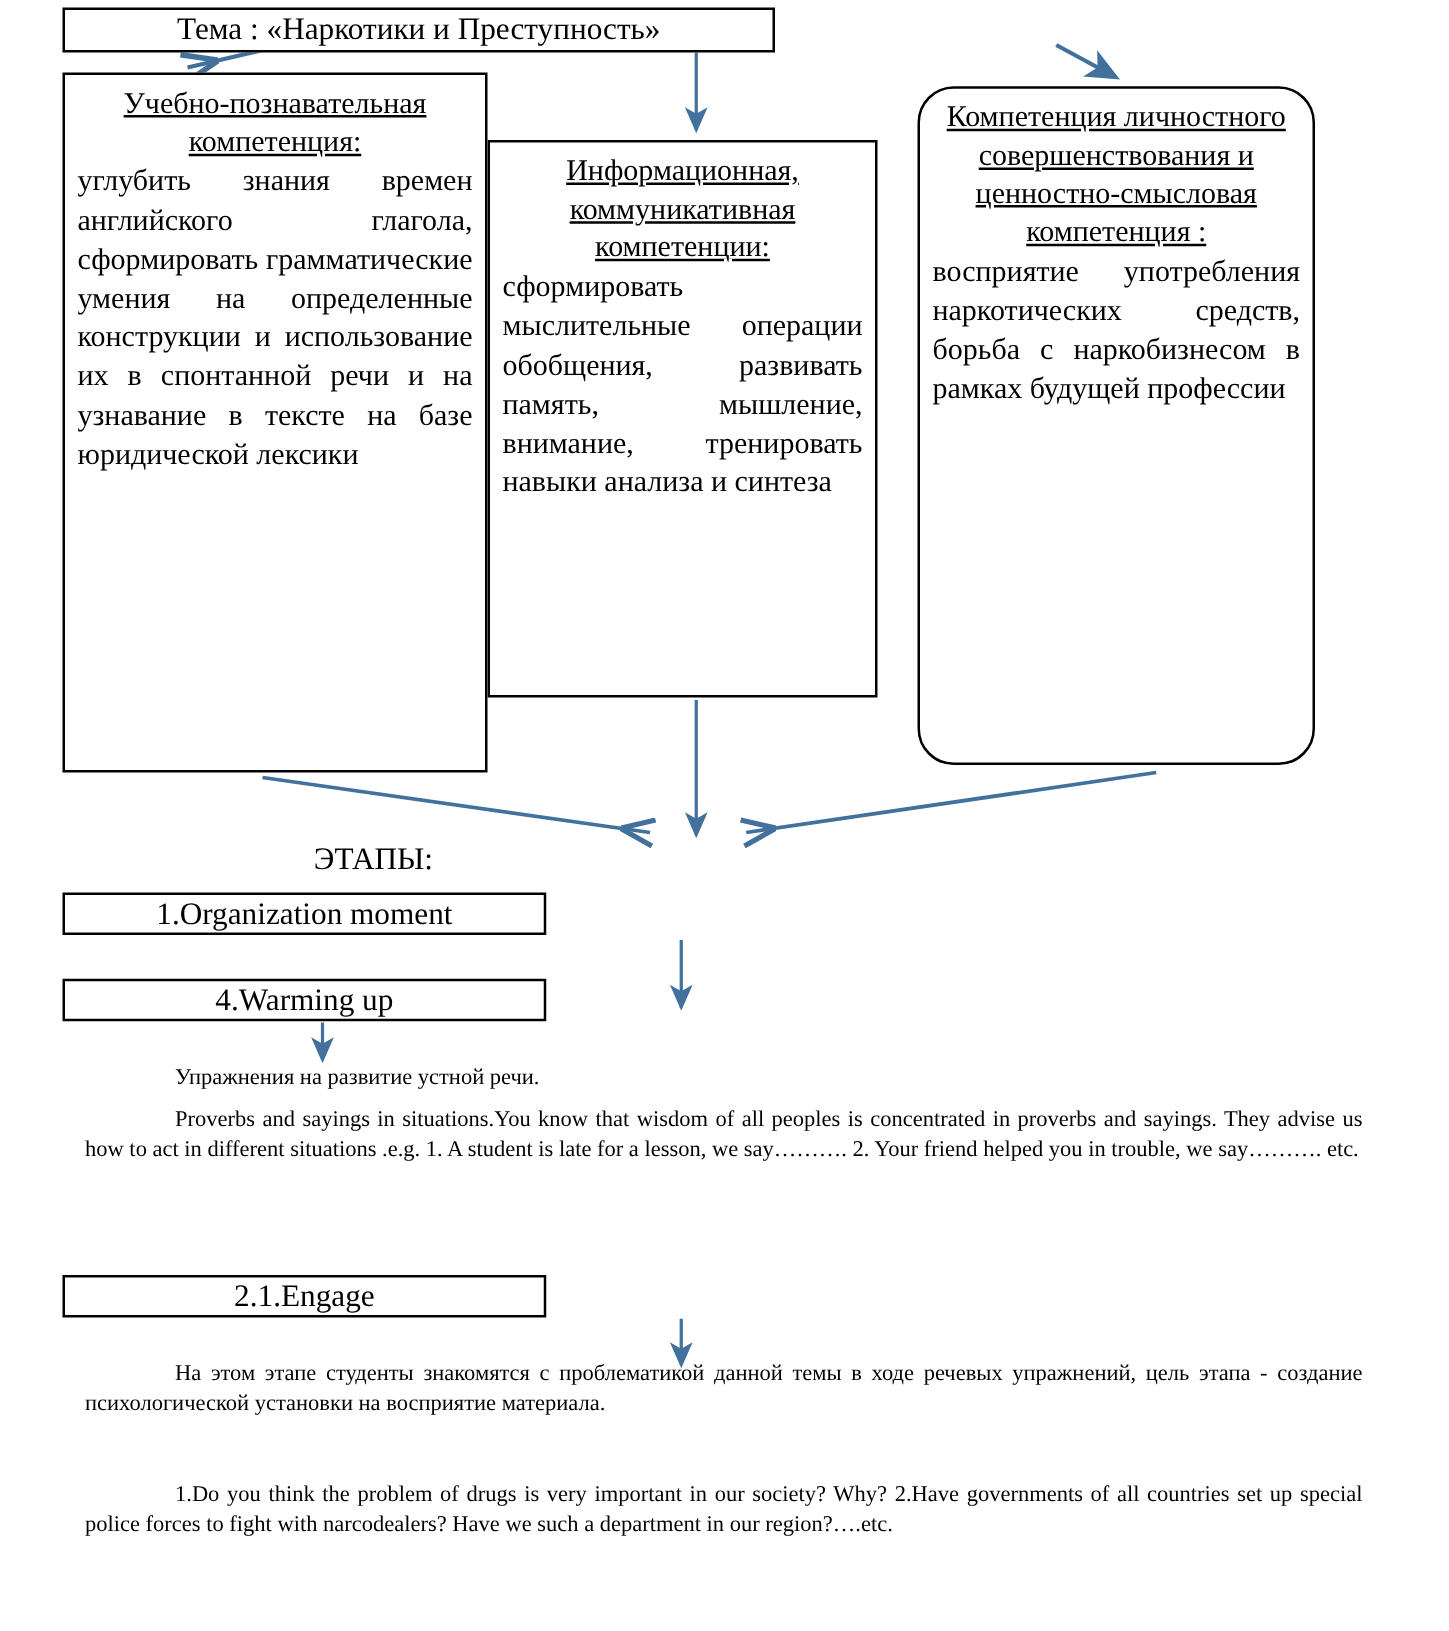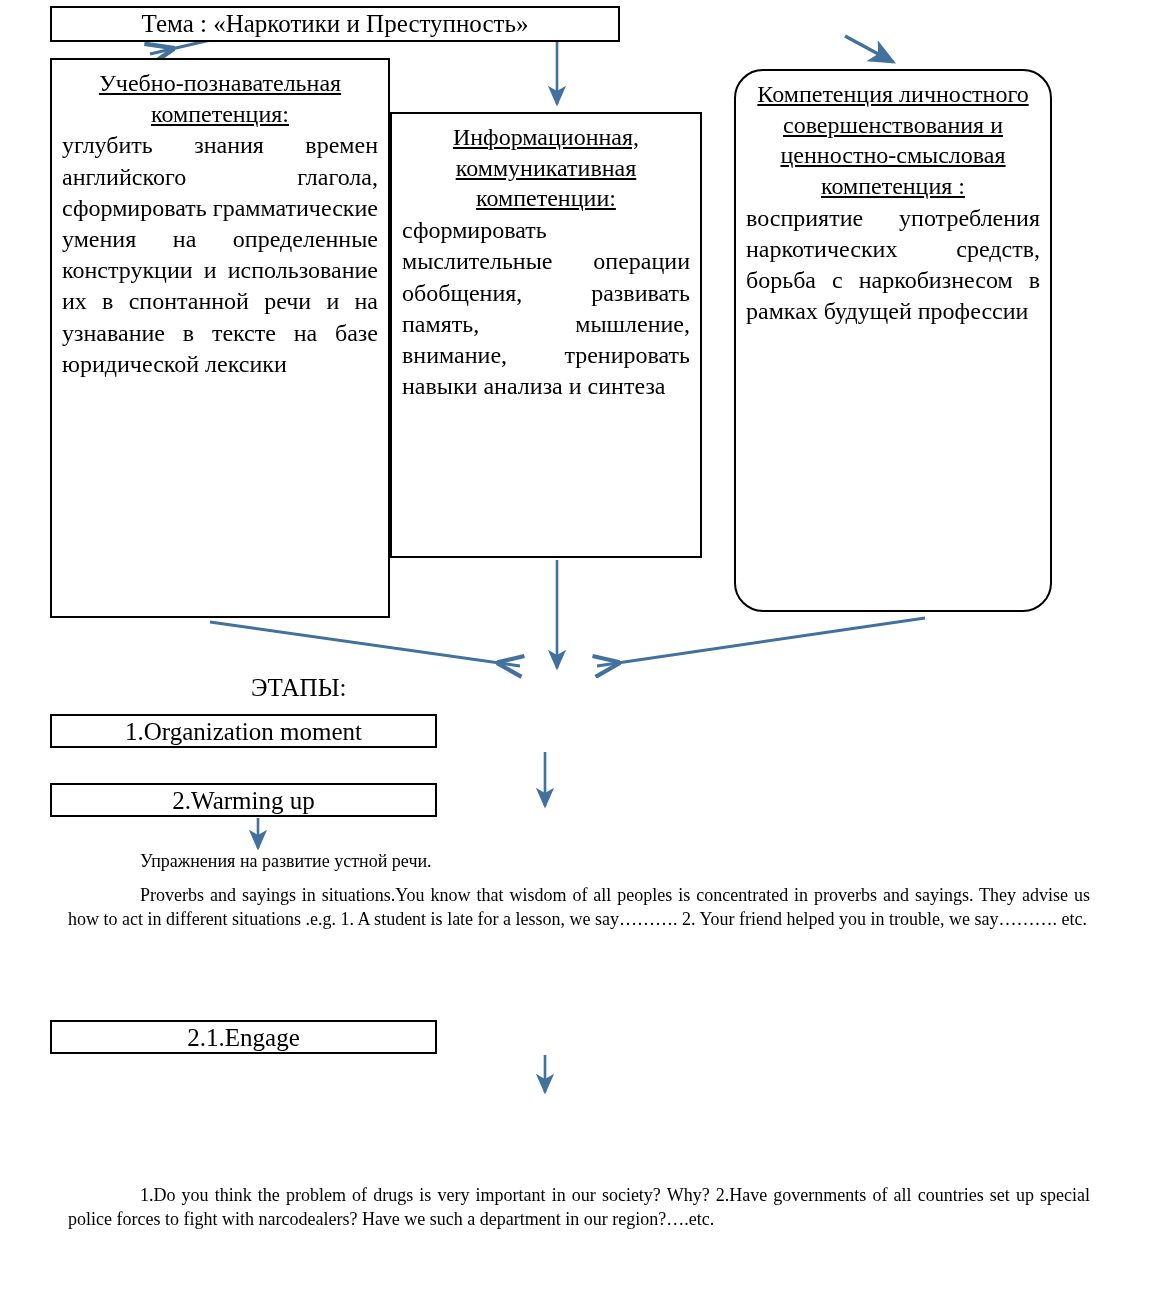--- a/index.html
+++ b/index.html
@@ -209,27 +209,28 @@
     <div class="body">восприятие употребления наркотических средств, борьба с наркобизнесом в рамках будущей профессии</div>
   </div>
 
   <div class="stages-label">ЭТАПЫ:</div>
 
   <div class="box stage-box" id="stage-1">
     <span>1.Organization moment</span>
   </div>
 
   <div class="box stage-box" id="stage-2">
-    <span>2.Warming up</span>
+    <span>4.Warming up</span>
   </div>
 
   <div class="box stage-box" id="stage-3">
     <span>2.1.Engage</span>
   </div>
 
   <div class="para" id="para-oral">Упражнения на развитие устной речи.</div>
 
   <div class="para" id="para-proverbs">Proverbs and sayings in situations.You know that wisdom of all peoples is concentrated in proverbs and sayings. They advise us how to act in different situations .e.g. 1. A student is late for a lesson, we say………. 2. Your friend helped you in trouble, we say………. etc.</div>
 
+  <div class="para" id="para-engage">На этом этапе студенты знакомятся с проблематикой данной темы в ходе речевых упражнений, цель этапа - создание психологической установки на восприятие материала.</div>
 
   <div class="para" id="para-questions">1.Do you think the problem of drugs is very important in our society? Why? 2.Have governments of all countries set up special police forces to fight with narcodealers? Have we such a department in our region?….etc.</div>
 
 </div>
 
 </body></html>

